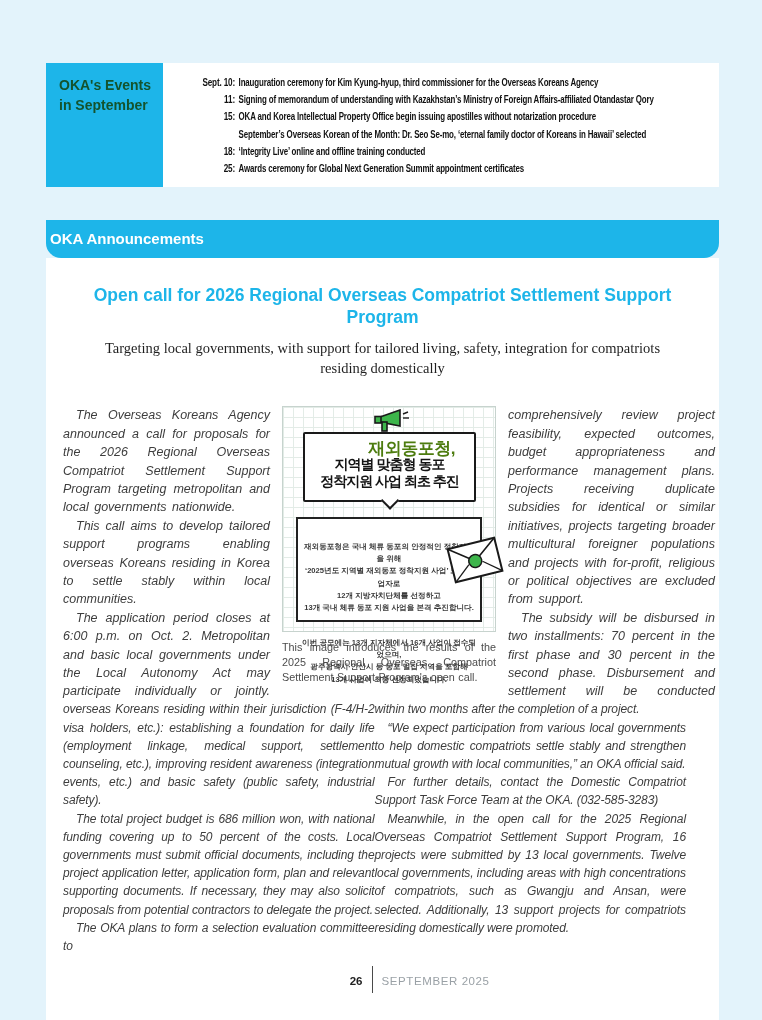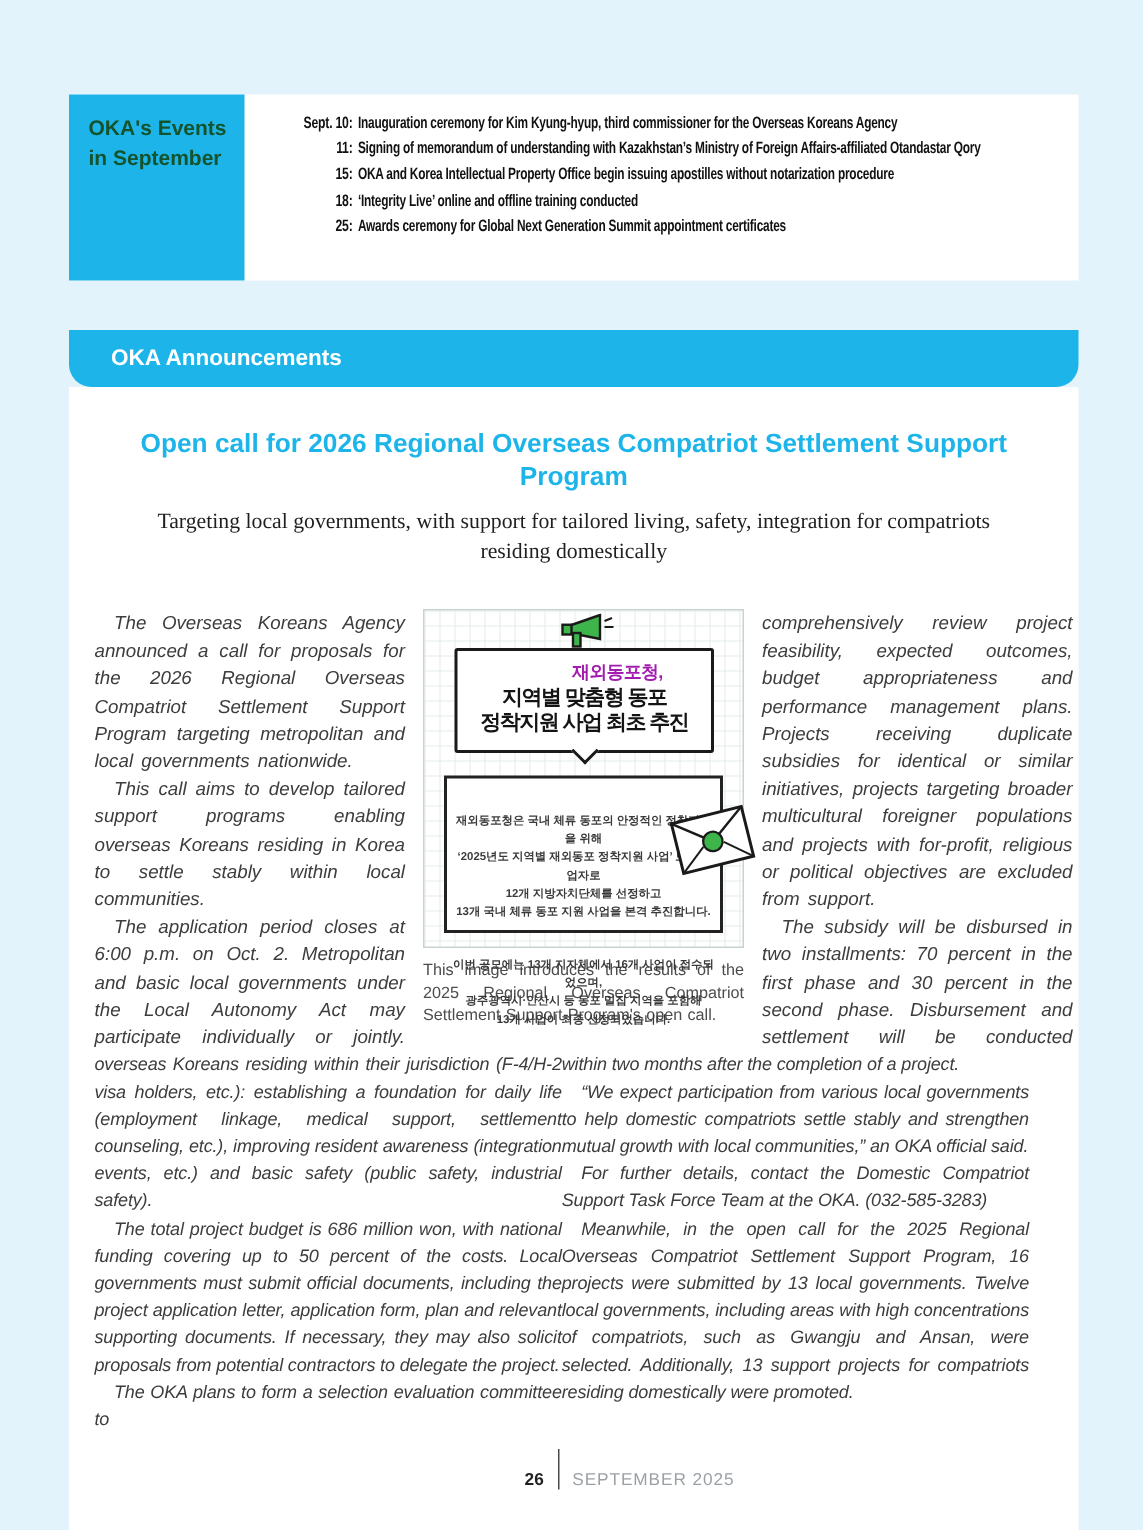--- a/index.html
+++ b/index.html
@@ -33,21 +33,21 @@
   .event-text {
     padding-left:5px; letter-spacing:-0.2px;
     transform:scaleX(0.72); transform-origin:left center;
   }
 
   
   .banner {
     position:absolute; left:46px; top:220px; width:673px; height:38px;
     background:#1db5e9; border-radius:0 0 15px 15px;
     color:#fff; font-weight:bold; font-size:15px; line-height:37px;
-    padding-left:28px; box-sizing:border-box;
+    padding-left:4px; box-sizing:border-box;
   }
 
   
   .article-card {
     position:absolute; left:46px; top:258px; width:673px; height:792px;
     background:#ffffff; overflow:hidden;
   }
   .article-title {
     margin:27px auto 10px; max-width:580px; text-align:center;
     color:#1db5e9; font-size:17.5px; font-weight:bold; line-height:1.24;
@@ -85,41 +85,41 @@
   .head-box {
     position:absolute; left:20px; right:19px; top:25px; height:70px;
     background:#fff; border:2px solid #1a1a1a; border-radius:2px;
     box-sizing:border-box; text-align:center; padding-top:7px;
   }
   .head-box:after {
     content:""; position:absolute; left:50%; bottom:-7px; width:11px; height:11px;
     background:#fff; border-right:2px solid #1a1a1a; border-bottom:2px solid #1a1a1a;
     transform:translateX(-50%) rotate(45deg);
   }
-  .head-accent { font-size:12px; font-weight:bold; color:#a21caf; line-height:15px; letter-spacing:-0.5px;padding-left:44px; }
+  .head-accent { font-size:17px; font-weight:bold; color:#4d7c0f; line-height:15px; letter-spacing:-0.5px;padding-left:44px; }
   .head-line { font-size:14px; font-weight:bold; color:#141414; line-height:16.5px; letter-spacing:-1px; }
   .body-box {
     position:absolute; left:13px; right:13px; top:110px; bottom:9px;
     background:#fff; border:2px solid #222; box-sizing:border-box;
     padding:9px 4px; text-align:center;
     font-size:7.6px; font-weight:bold; color:#3a3a3a; line-height:12.3px;
     white-space:pre-line;
   }
   .body-box p { margin:0 0 10px; white-space:pre-line; }
   .body-box p:last-child { margin:0; }
   .envelope { position:absolute; right:-6px; top:134px; transform:rotate(-14deg); }
   .caption {
     margin-top:8px; font-size:10.8px; line-height:14.6px; color:#4c4c4c;
     text-align:justify; word-spacing:0.5px;
   }
 
   
   .footer {
     position:absolute; left:0; top:966px; width:744px;
-    display:flex; justify-content:center; align-items:flex-end;
+    display:flex; justify-content:center; align-items:center;
   }
   .footer-left  { width:330px; text-align:right; padding-right:9px;
                   font-size:11.5px; font-weight:bold; color:#222; padding-top:2px; }
   .footer-divider { width:1px; height:27px; background:#4a4a4a; flex:none; }
   .footer-right { width:330px; text-align:left; padding-left:9px;
                   font-size:11.5px; color:#9aa1a6; letter-spacing:0.6px; padding-top:2px; }
 </style>
 </head>
 <body>
 
@@ -133,20 +133,24 @@
         <span class="event-day">Sept. 10:</span>
         <span class="event-text">Inauguration ceremony for Kim Kyung-hyup, third commissioner for the Overseas Koreans Agency</span>
       </div>
       <div class="event-row">
         <span class="event-day">11:</span>
         <span class="event-text">Signing of memorandum of understanding with Kazakhstan’s Ministry of Foreign Affairs-affiliated Otandastar Qory</span>
       </div>
       <div class="event-row">
         <span class="event-day">15:</span>
         <span class="event-text">OKA and Korea Intellectual Property Office begin issuing apostilles without notarization procedure</span>
+      </div>
+      <div class="event-row">
+        <span class="event-day"></span>
+        <span class="event-text">September’s Overseas Korean of the Month: Dr. Seo Se-mo, ‘eternal family doctor of Koreans in Hawaii’ selected</span>
       </div>
       <div class="event-row">
         <span class="event-day">18:</span>
         <span class="event-text">‘Integrity Live’ online and offline training conducted</span>
       </div>
       <div class="event-row">
         <span class="event-day">25:</span>
         <span class="event-text">Awards ceremony for Global Next Generation Summit appointment certificates</span>
       </div>
     </div>

